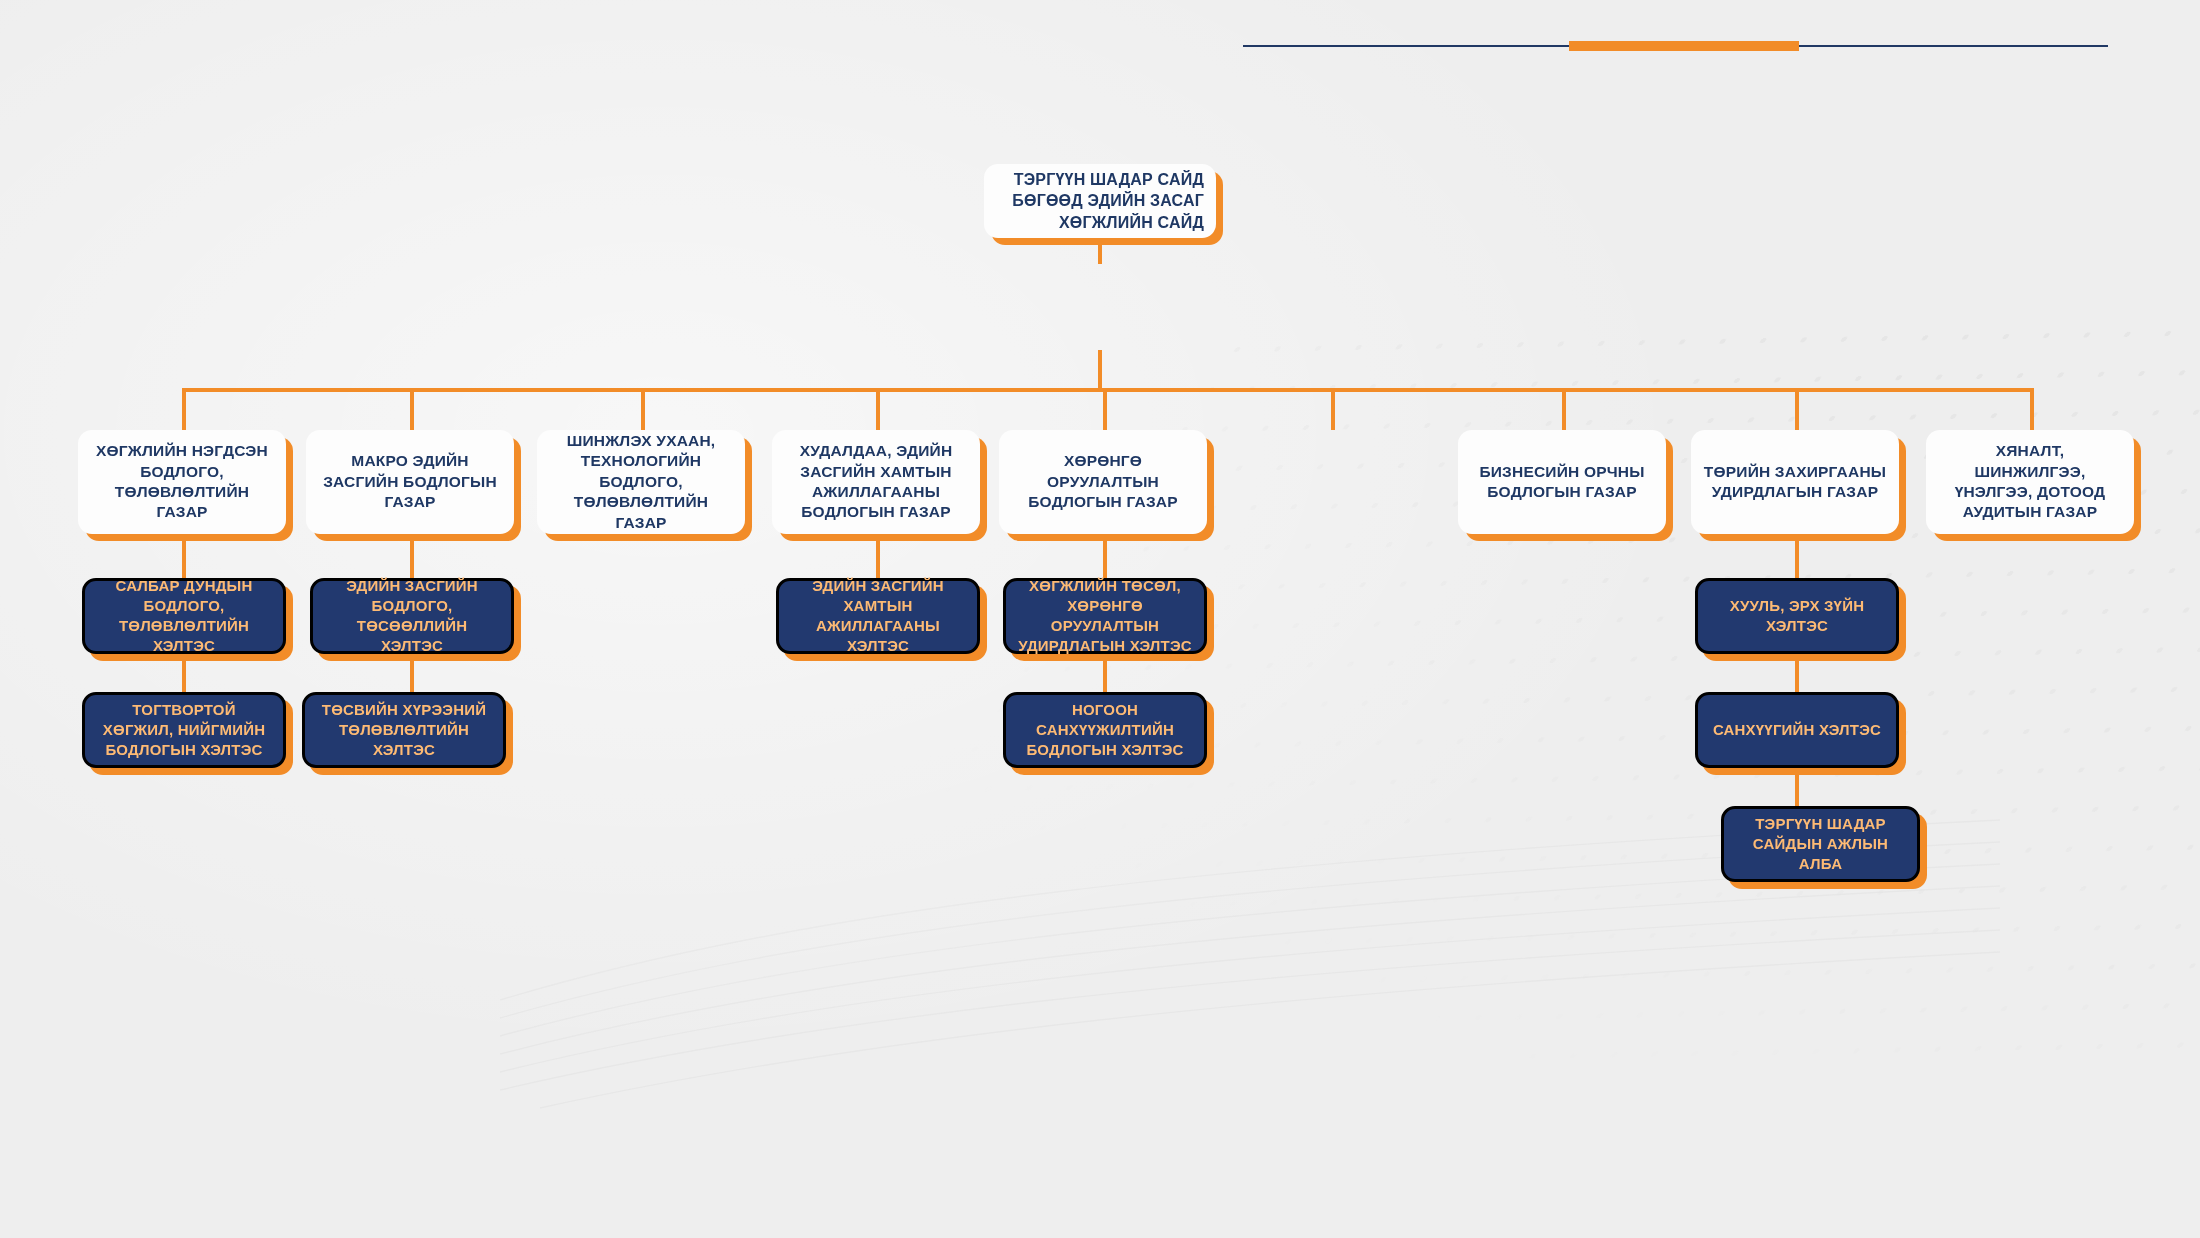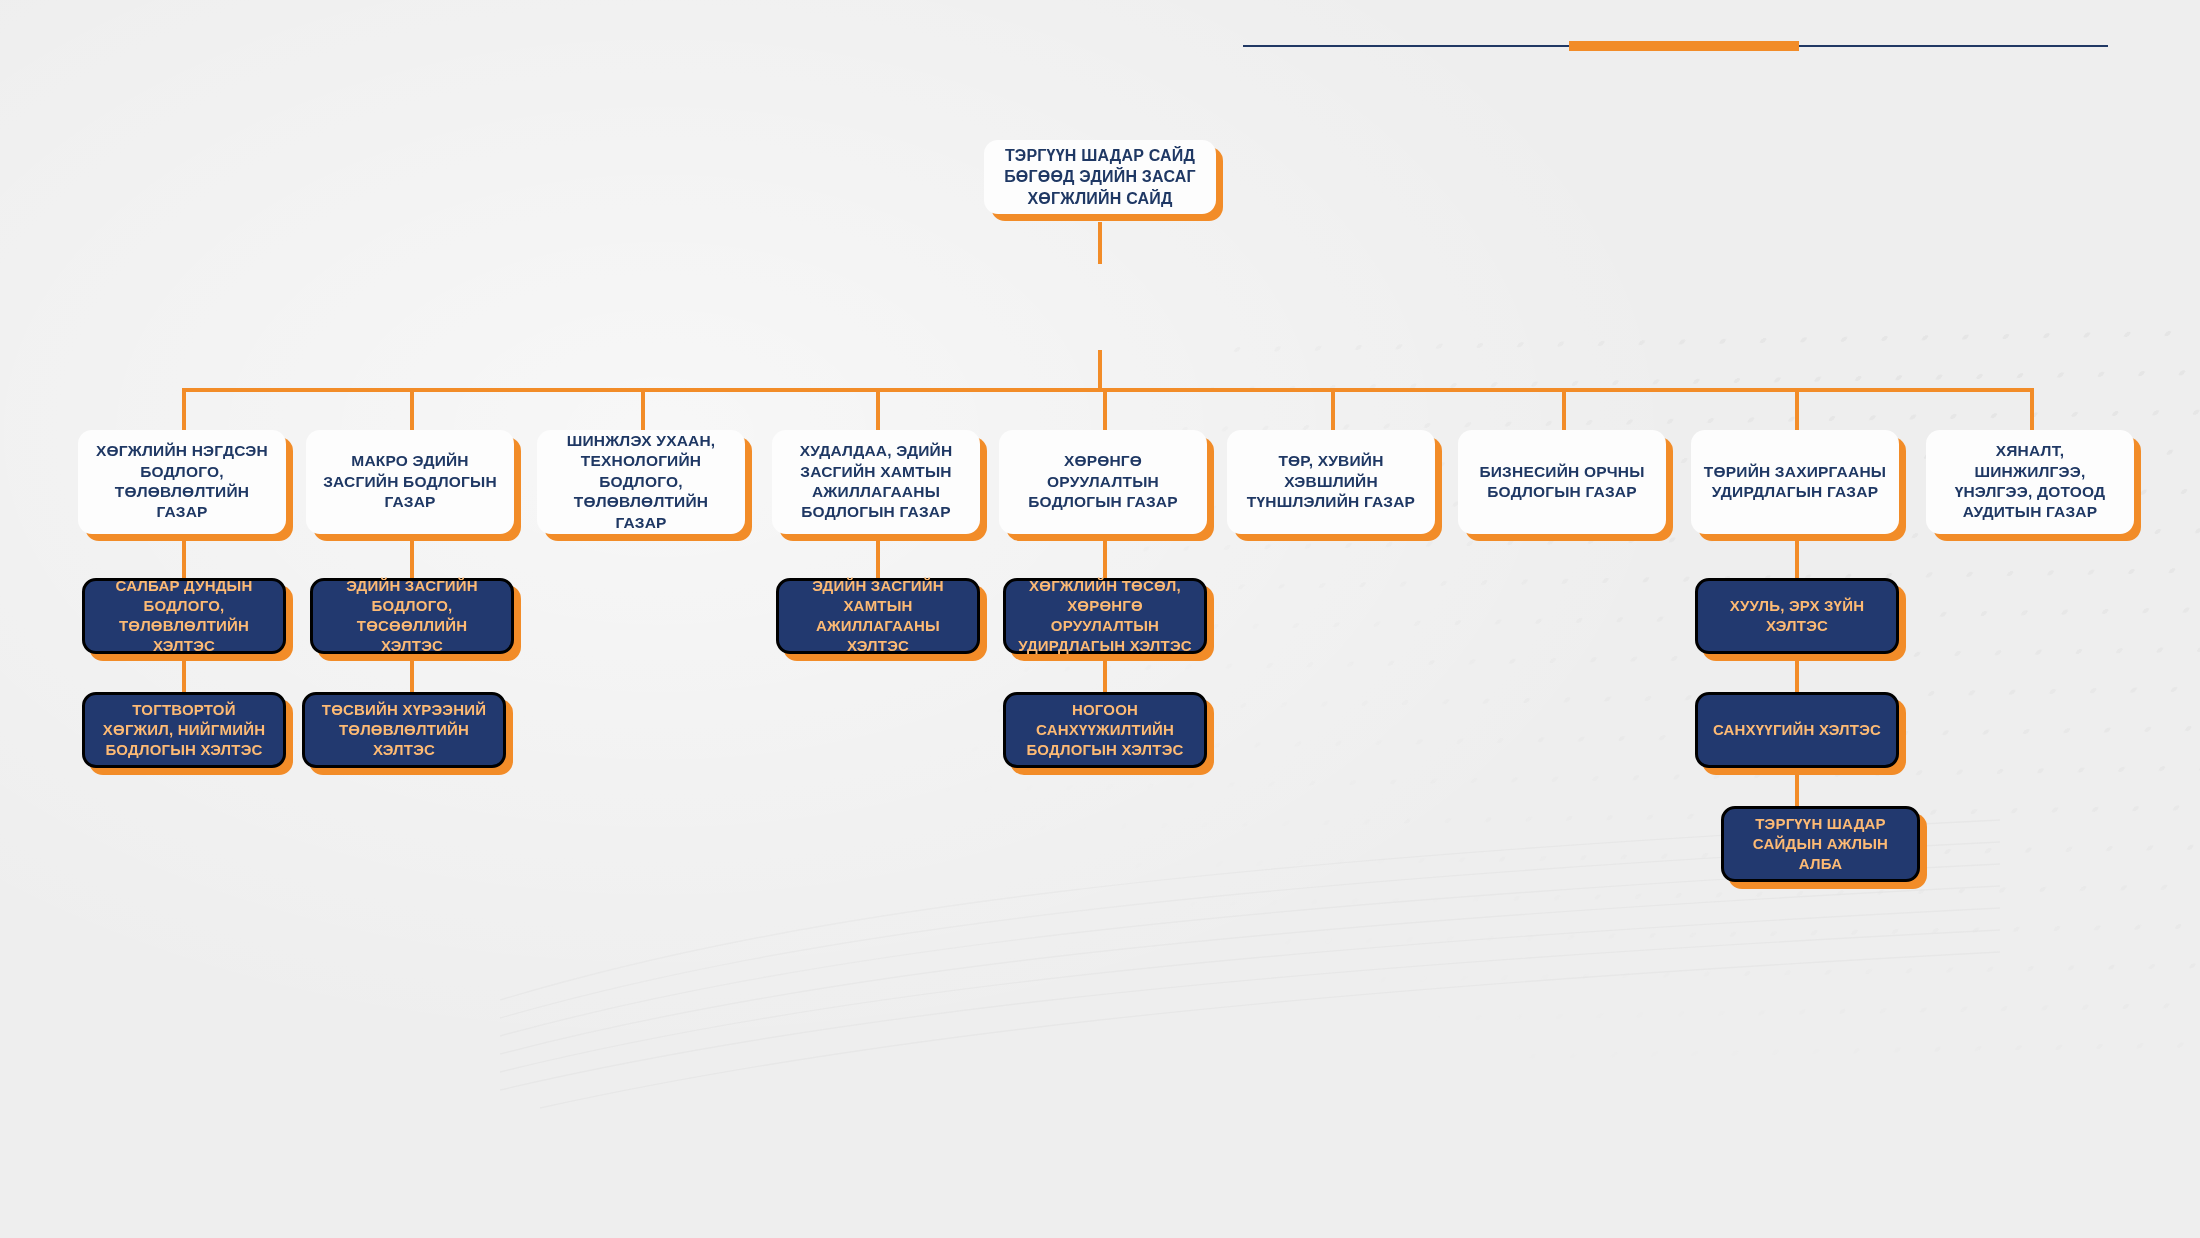--- a/index.html
+++ b/index.html
@@ -148,43 +148,40 @@
   <div class="conn conn-v" style="left:1103px;top:534px;height:44px;"></div>
   <div class="conn conn-v" style="left:1795px;top:534px;height:44px;"></div>
 
   <div class="conn conn-v" style="left:182px;top:654px;height:38px;"></div>
   <div class="conn conn-v" style="left:410px;top:654px;height:38px;"></div>
   <div class="conn conn-v" style="left:1103px;top:654px;height:38px;"></div>
   <div class="conn conn-v" style="left:1795px;top:654px;height:38px;"></div>
 
   <div class="conn conn-v" style="left:1795px;top:768px;height:38px;"></div>
 
-  <div class="node white top-l1" style="left:984px;top:140px;width:232px;height:74px;">
+  <div class="node white top-l1" style="left:984px;top:164px;width:232px;height:74px;text-align:right;">
     <span class="node-label">ТЭРГҮҮН ШАДАР САЙД БӨГӨӨД ЭДИЙН ЗАСАГ ХӨГЖЛИЙН САЙД</span>
   </div>
 
 
   <div class="node white" style="left:78px;top:430px;width:208px;height:104px;">
     <span class="node-label">ХӨГЖЛИЙН НЭГДСЭН БОДЛОГО, ТӨЛӨВЛӨЛТИЙН ГАЗАР</span>
   </div>
   <div class="node white" style="left:306px;top:430px;width:208px;height:104px;">
     <span class="node-label">МАКРО ЭДИЙН ЗАСГИЙН БОДЛОГЫН ГАЗАР</span>
   </div>
   <div class="node white" style="left:537px;top:430px;width:208px;height:104px;">
     <span class="node-label">ШИНЖЛЭХ УХААН, ТЕХНОЛОГИЙН БОДЛОГО, ТӨЛӨВЛӨЛТИЙН ГАЗАР</span>
   </div>
   <div class="node white" style="left:772px;top:430px;width:208px;height:104px;">
     <span class="node-label">ХУДАЛДАА, ЭДИЙН ЗАСГИЙН ХАМТЫН АЖИЛЛАГААНЫ БОДЛОГЫН ГАЗАР</span>
   </div>
   <div class="node white" style="left:999px;top:430px;width:208px;height:104px;">
     <span class="node-label">ХӨРӨНГӨ ОРУУЛАЛТЫН БОДЛОГЫН ГАЗАР</span>
   </div>
-  <div class="node white" style="left:1227px;top:430px;width:208px;height:104px;">
-    <span class="node-label">ТӨР, ХУВИЙН ХЭВШЛИЙН ТҮНШЛЭЛИЙН ГАЗАР</span>
-  </div>
   <div class="node white" style="left:1458px;top:430px;width:208px;height:104px;">
     <span class="node-label">БИЗНЕСИЙН ОРЧНЫ БОДЛОГЫН ГАЗАР</span>
   </div>
   <div class="node white" style="left:1691px;top:430px;width:208px;height:104px;">
     <span class="node-label">ТӨРИЙН ЗАХИРГААНЫ УДИРДЛАГЫН ГАЗАР</span>
   </div>
   <div class="node white" style="left:1926px;top:430px;width:208px;height:104px;">
     <span class="node-label">ХЯНАЛТ, ШИНЖИЛГЭЭ, ҮНЭЛГЭЭ, ДОТООД АУДИТЫН ГАЗАР</span>
   </div>
 

